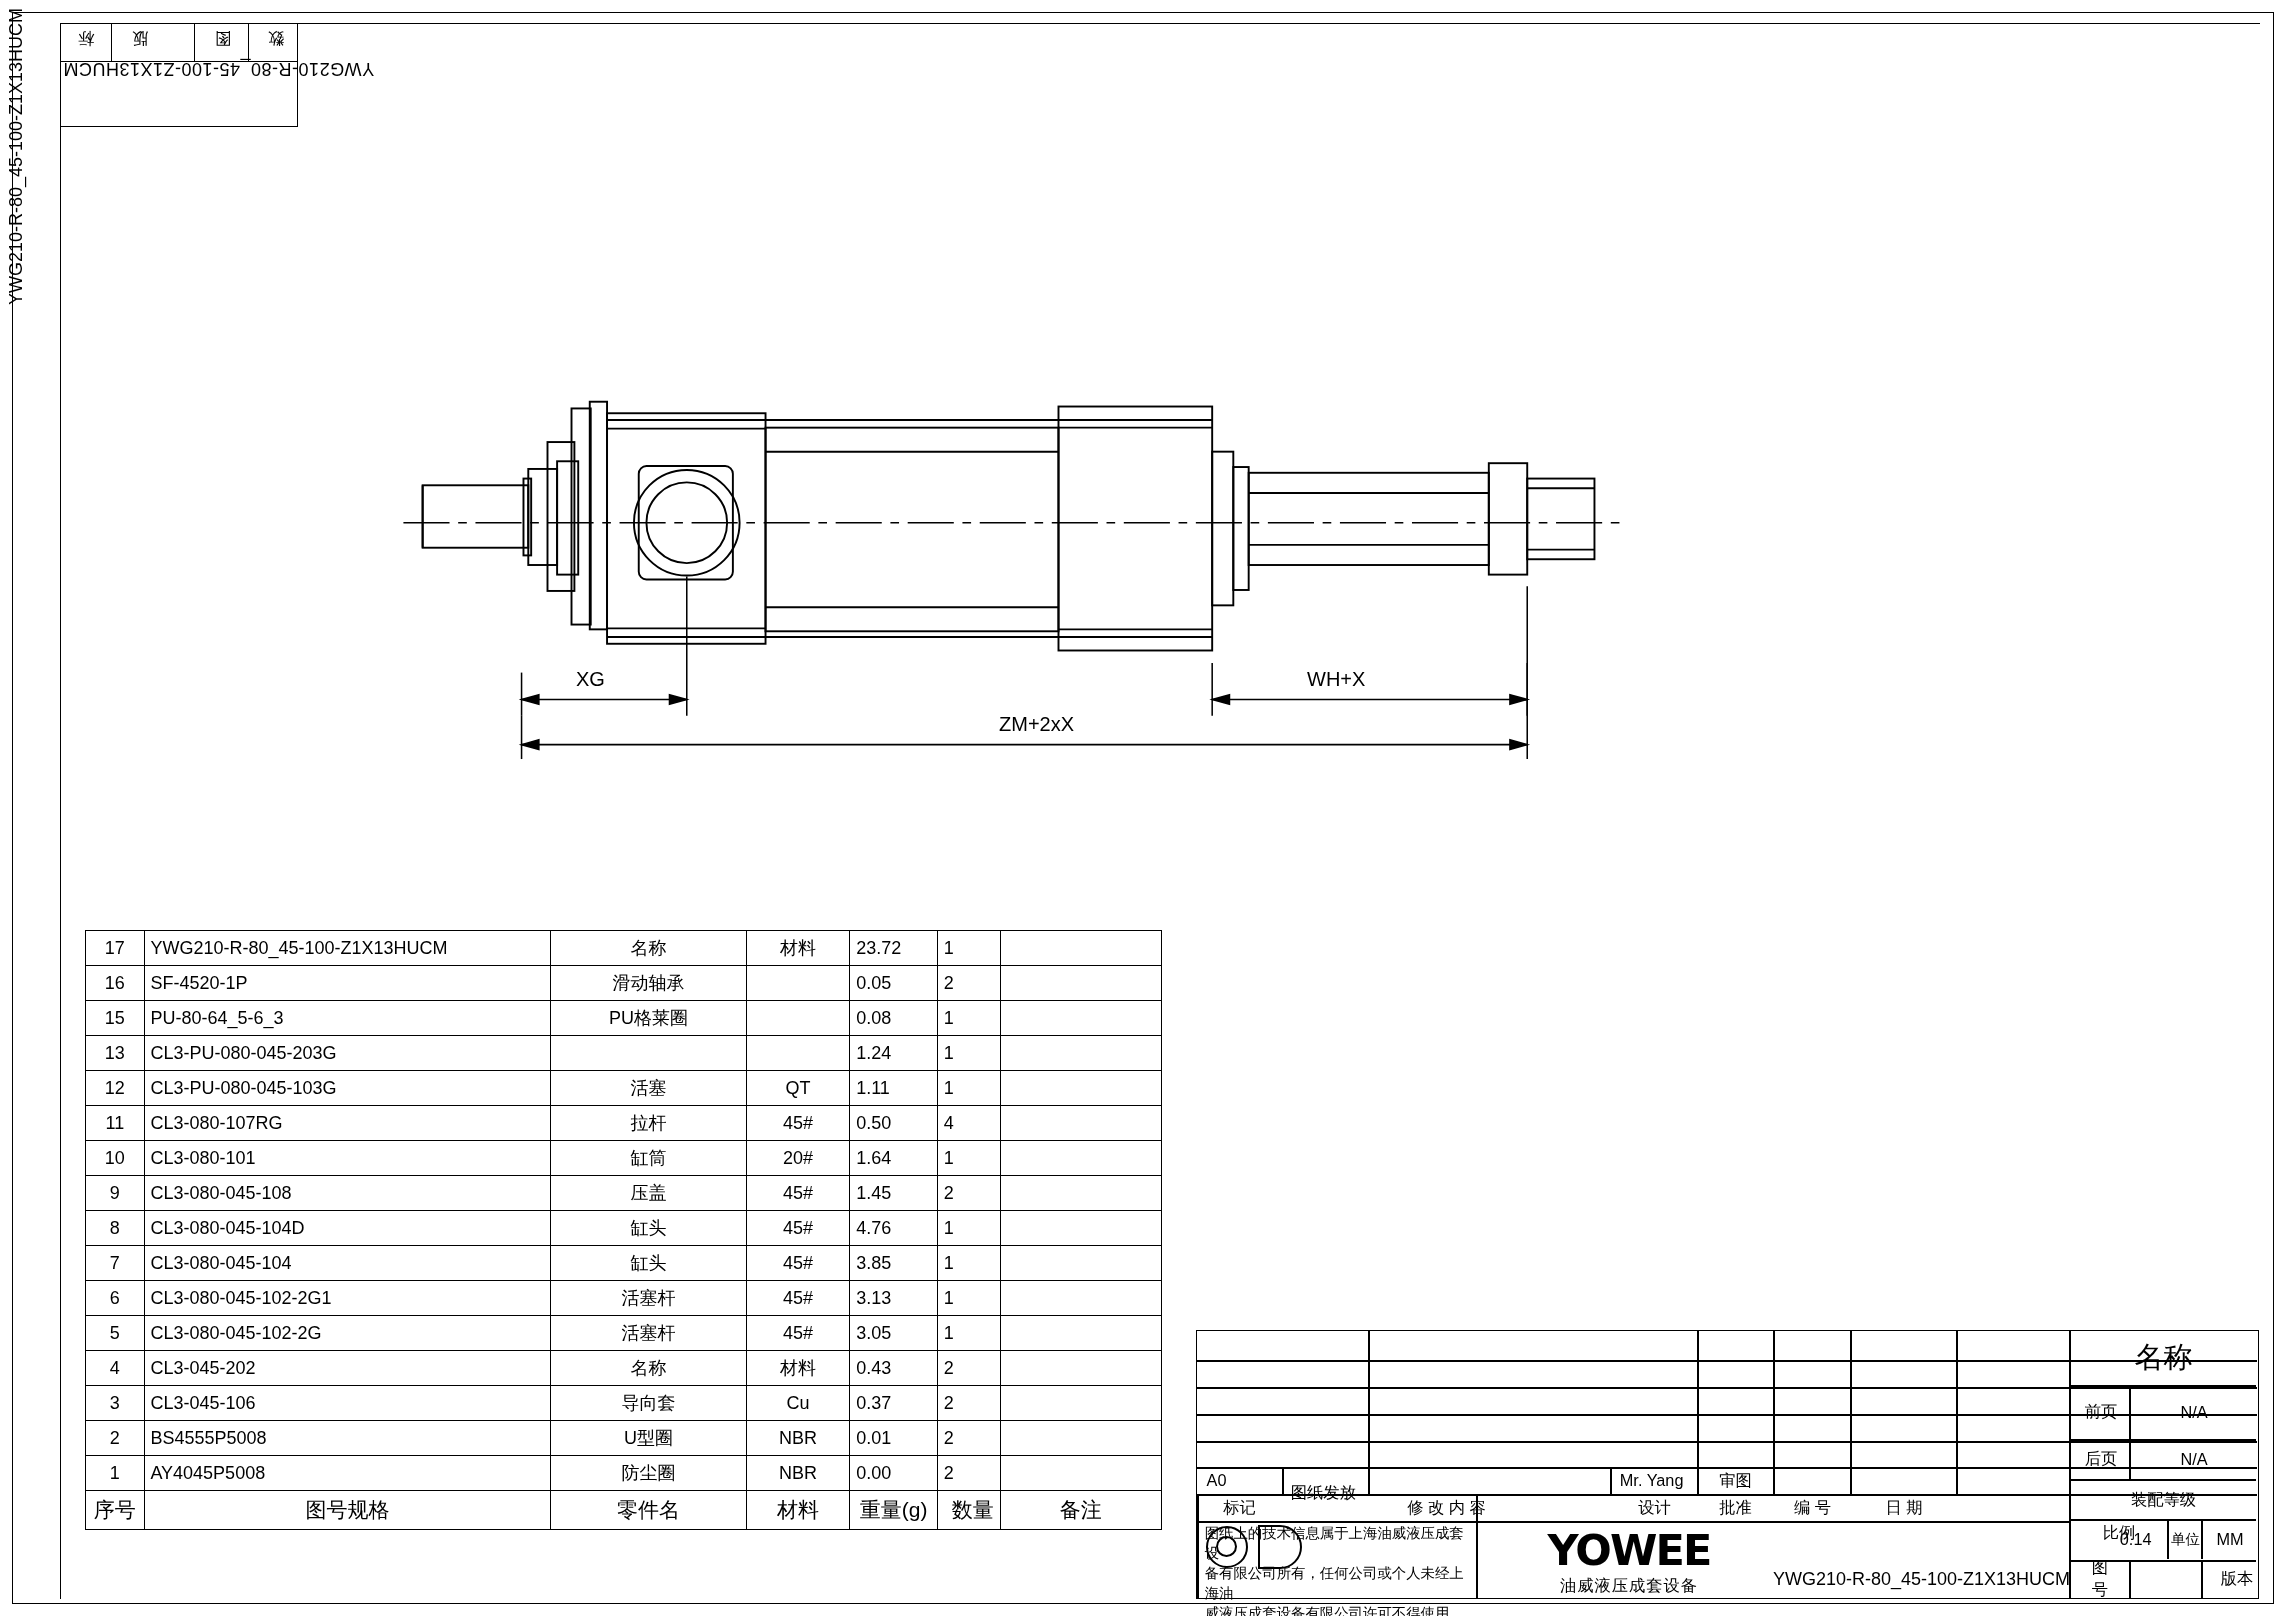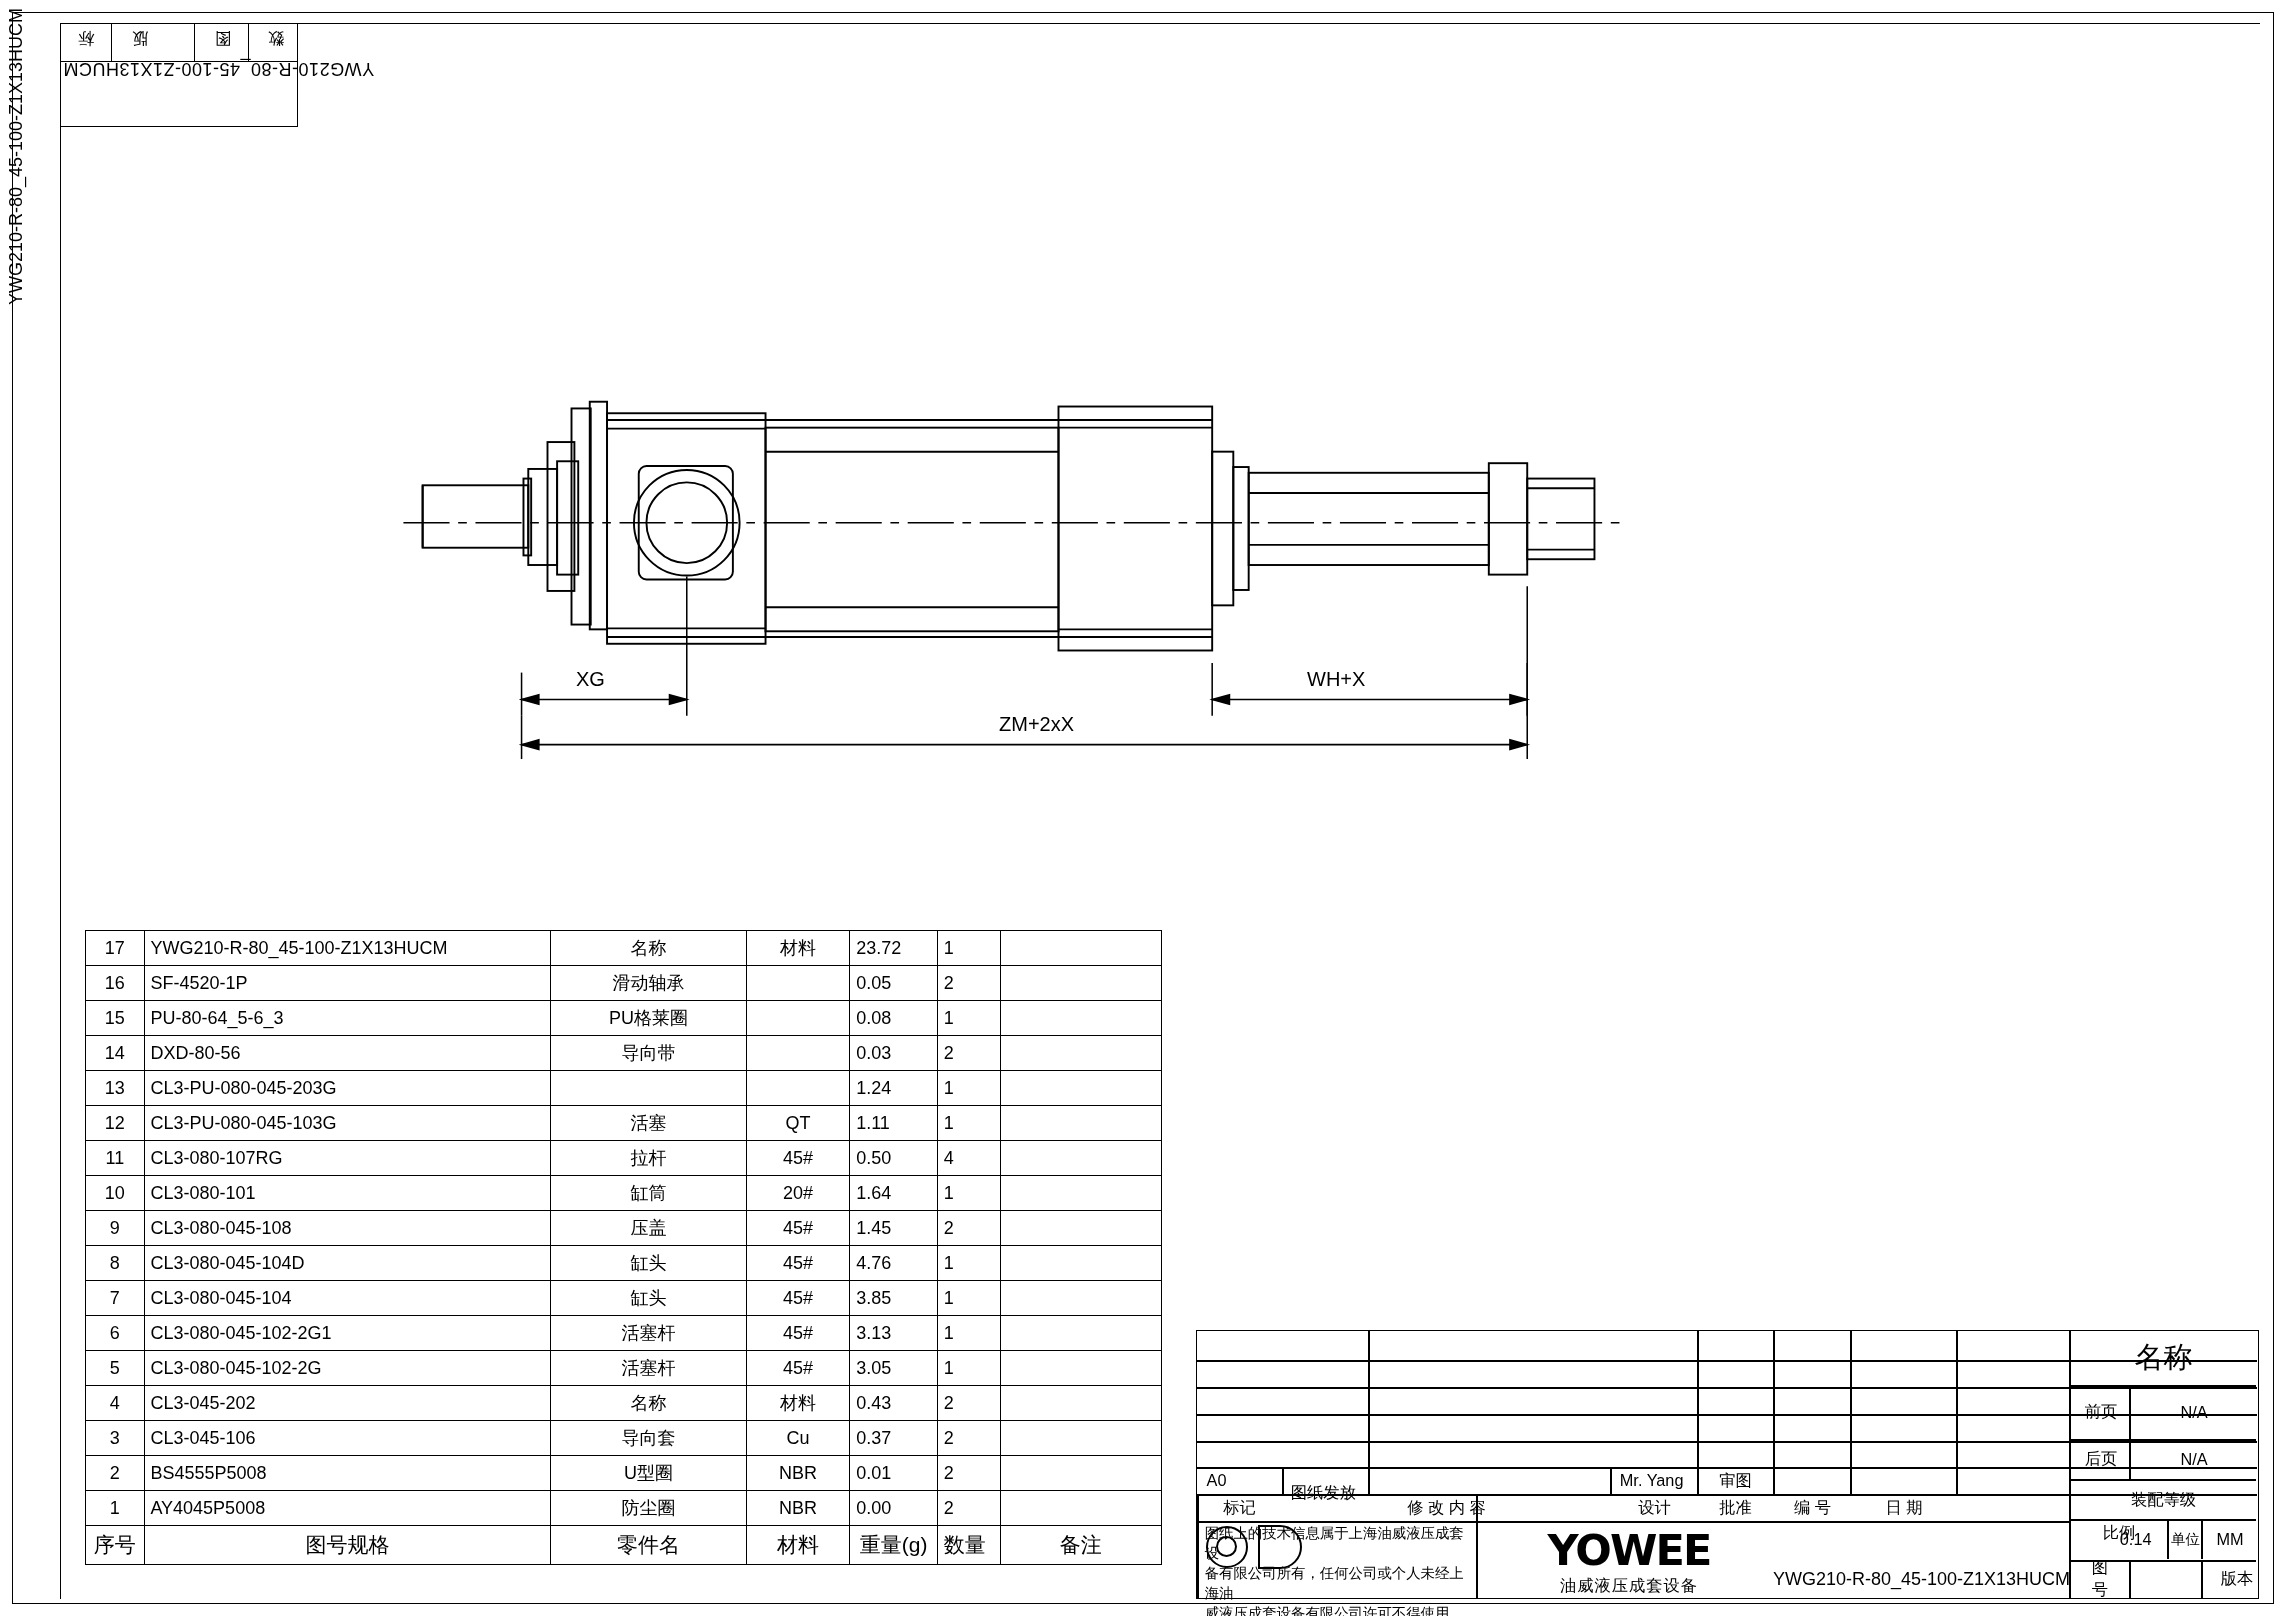--- a/index.html
+++ b/index.html
@@ -170,29 +170,20 @@
       <tr>
           <td class="c-no">15</td>
           <td class="c-code">PU-80-64_5-6_3</td>
           <td class="c-part">PU格莱圈</td>
           <td class="c-mat"></td>
           <td class="c-wt">0.08</td>
           <td class="c-qty">1</td>
           <td class="c-rem"></td>
         </tr>
       <tr>
-          <td class="c-no">14</td>
-          <td class="c-code">DXD-80-56</td>
-          <td class="c-part">导向带</td>
-          <td class="c-mat"></td>
-          <td class="c-wt">0.03</td>
-          <td class="c-qty">2</td>
-          <td class="c-rem"></td>
-        </tr>
-      <tr>
           <td class="c-no">13</td>
           <td class="c-code">CL3-PU-080-045-203G</td>
           <td class="c-part"></td>
           <td class="c-mat"></td>
           <td class="c-wt">1.24</td>
           <td class="c-qty">1</td>
           <td class="c-rem"></td>
         </tr>
       <tr>
           <td class="c-no">12</td>
@@ -301,21 +292,21 @@
           <td class="c-wt">0.00</td>
           <td class="c-qty">2</td>
           <td class="c-rem"></td>
         </tr>
       <tr class="head">
         <td class="c-no">序号</td>
         <td class="c-code" style="text-align:center">图号规格</td>
         <td class="c-part">零件名</td>
         <td class="c-mat">材料</td>
         <td class="c-wt" style="text-align:center">重量(g)</td>
-        <td class="c-qty" style="text-align:left">数量</td>
+        <td class="c-qty" style="text-align:right">数量</td>
         <td class="c-rem" style="text-align:center">备注</td>
       </tr>
     </tbody>
   </table>
 
   <div style="position:absolute;left:1206px;top:1520px;width:96px;height:54px;display:flex;align-items:center;gap:9.6px;">
     <div class="logo-oval">
         <div class="inner"></div>
       </div>
     <div class="logo-d"></div>

